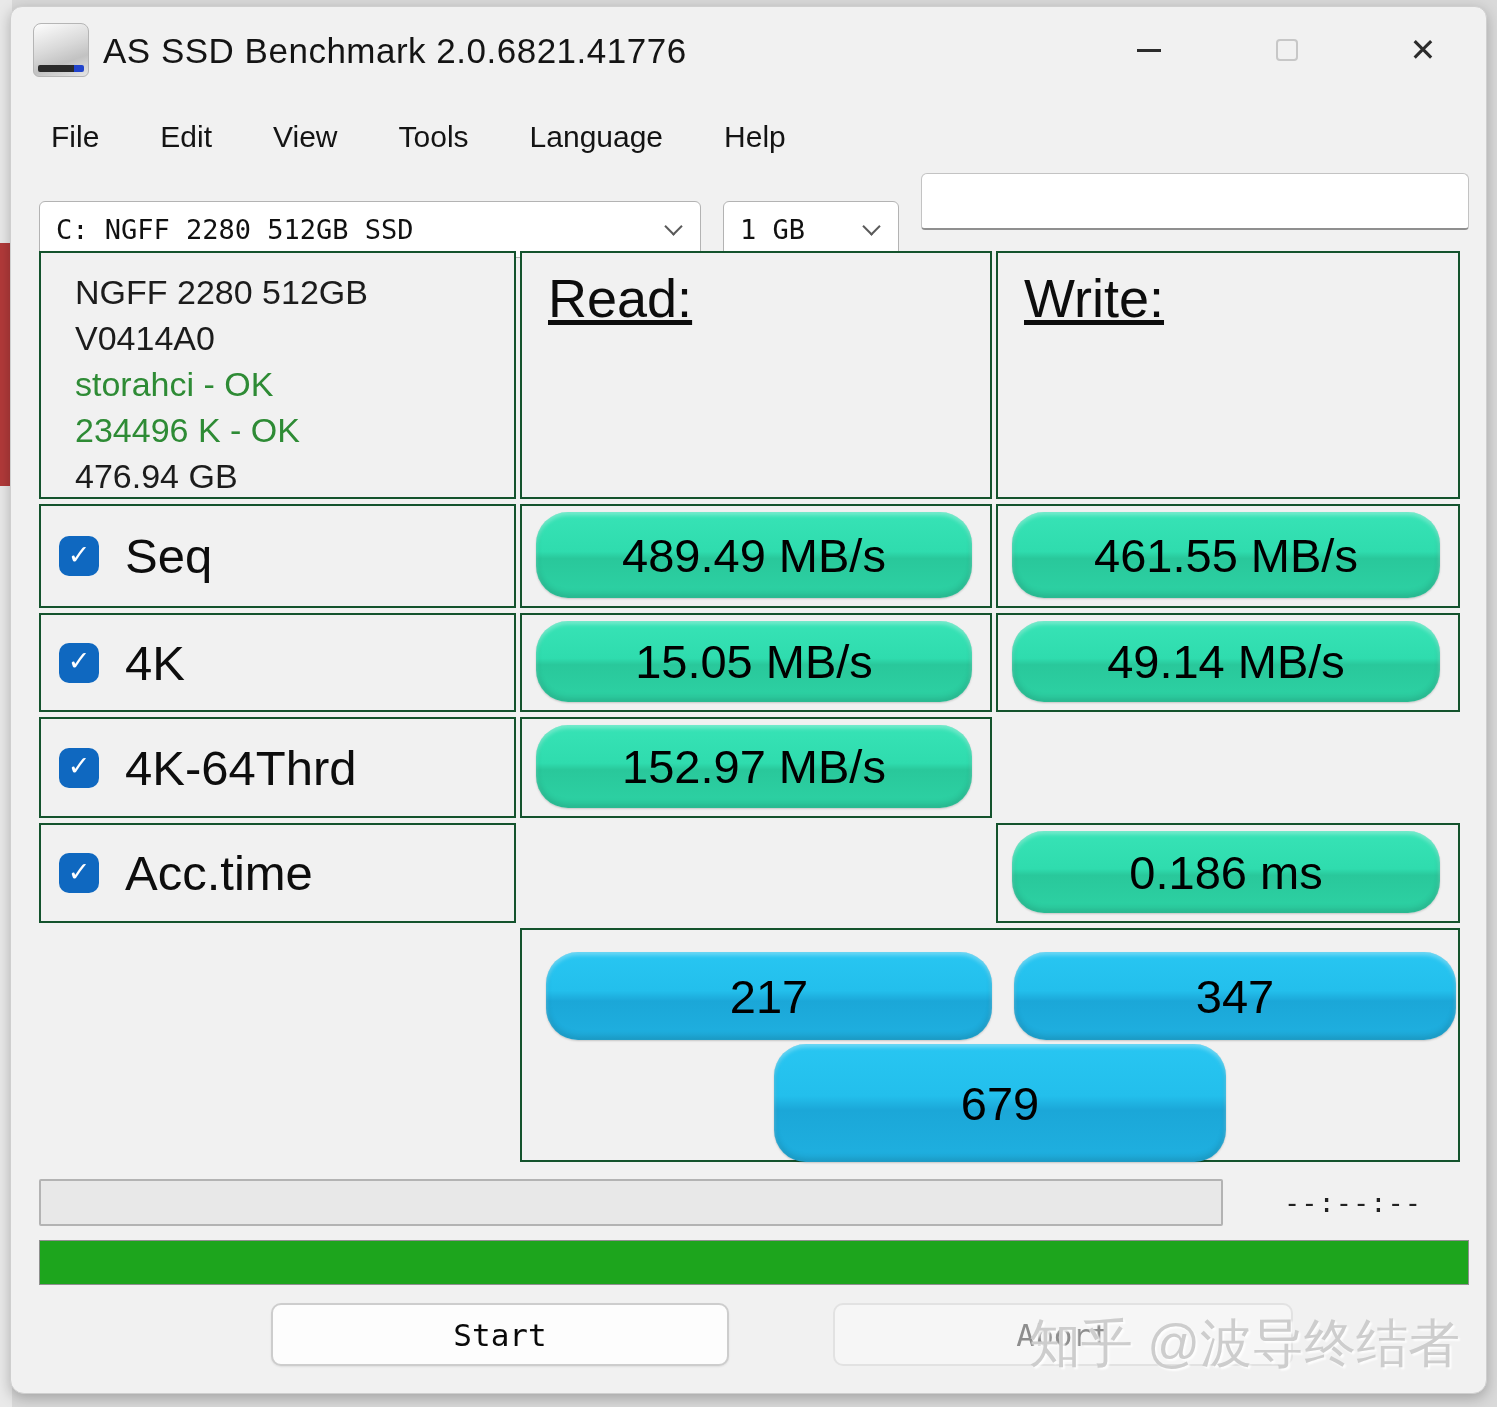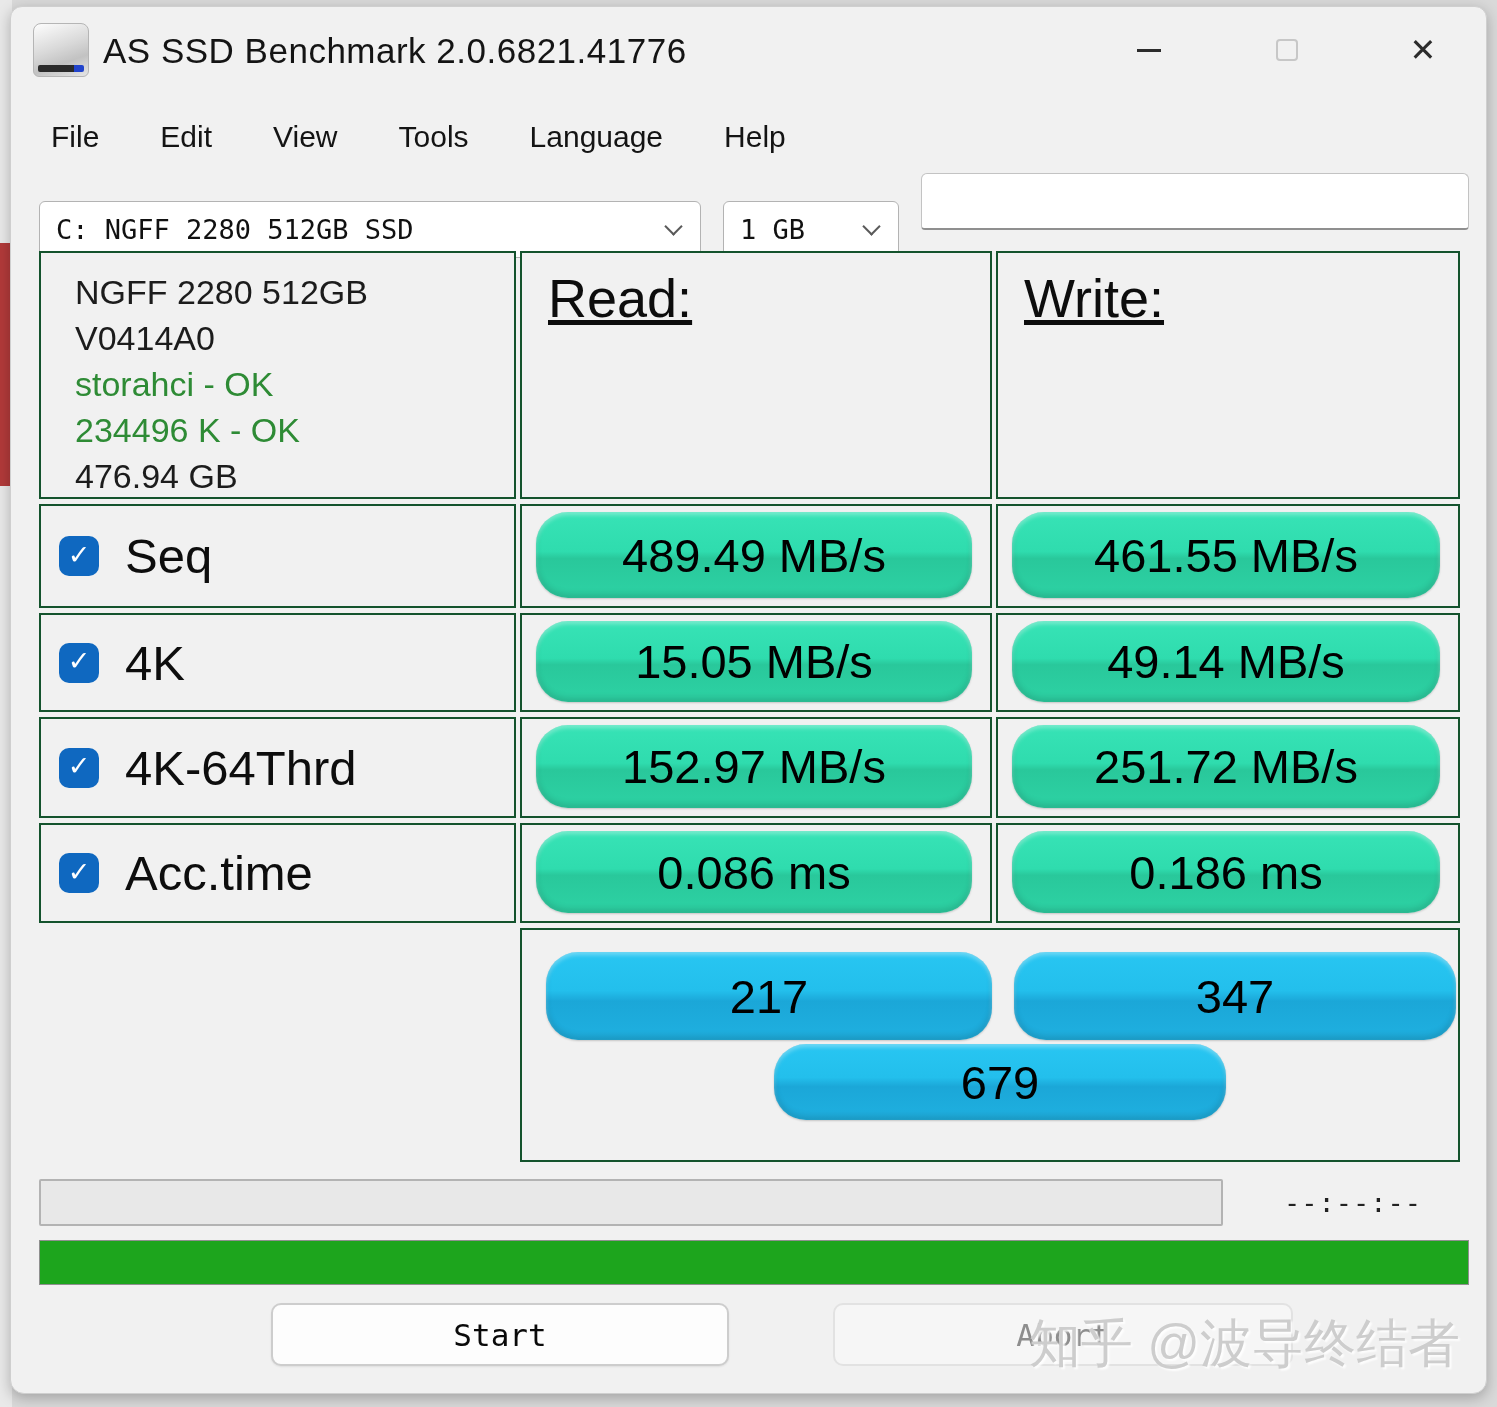--- a/index.html
+++ b/index.html
@@ -121,21 +121,21 @@
     background:linear-gradient(180deg,#37e3b6 0%,#2fdcae 46%,#29c89b 54%,#2dd2a4 100%);
   }
   .pill-blue {
     background:linear-gradient(180deg,#28c6f2 0%,#23bfec 44%,#1ba7d8 56%,#1fb0e0 100%);
   }
   .val-pill { left:14px; right:18px; top:6px; bottom:8px; }
 
   .score-label { padding:14px 0 0 32px; font-size:60px; color:#0d0d0d; }
   .pill-score-read  { left:24px;  top:22px;  width:446px; height:88px; }
   .pill-score-write { left:492px; top:22px;  width:442px; height:88px; }
-  .pill-score-total { left:252px; top:114px; width:452px; height:76px; }
+  .pill-score-total { left:252px; top:114px; width:452px; height:118px; }
 
   
   .progressbar {
     position:absolute; left:28px; top:1172px; width:1184px; height:47px;
     background:#e8e8e8; border:2px solid #b3b3b3; border-radius:2px;
   }
   .time-remaining {
     position:absolute; left:1262px; top:1180px; width:160px;
     font-family:"DejaVu Sans Mono", monospace; font-size:27px; color:#222;
     letter-spacing:1px; text-align:center;
@@ -243,32 +243,26 @@
 
   <div class="cell c1 r-thrd test-label-cell">
     <span class="checkbox">
         <span class="tick">✓</span>
       </span>
     <span class="test-label">4K-64Thrd</span>
   </div>
   <div class="cell c2 r-thrd">
     <div class="pill pill-green val-pill">152.97 MB/s</div>
   </div>
-  <div class="cell c3 r-thrd">
-    <div class="pill pill-green val-pill">251.72 MB/s</div>
-  </div>
 
   <div class="cell c1 r-acc test-label-cell">
     <span class="checkbox">
         <span class="tick">✓</span>
       </span>
     <span class="test-label">Acc.time</span>
-  </div>
-  <div class="cell c2 r-acc">
-    <div class="pill pill-green val-pill">0.086 ms</div>
   </div>
   <div class="cell c3 r-acc">
     <div class="pill pill-green val-pill">0.186 ms</div>
   </div>
 
   <div class="cell score-span r-score">
     <div class="pill pill-blue pill-score-read">217</div>
     <div class="pill pill-blue pill-score-write">347</div>
     <div class="pill pill-blue pill-score-total">679</div>
   </div>

